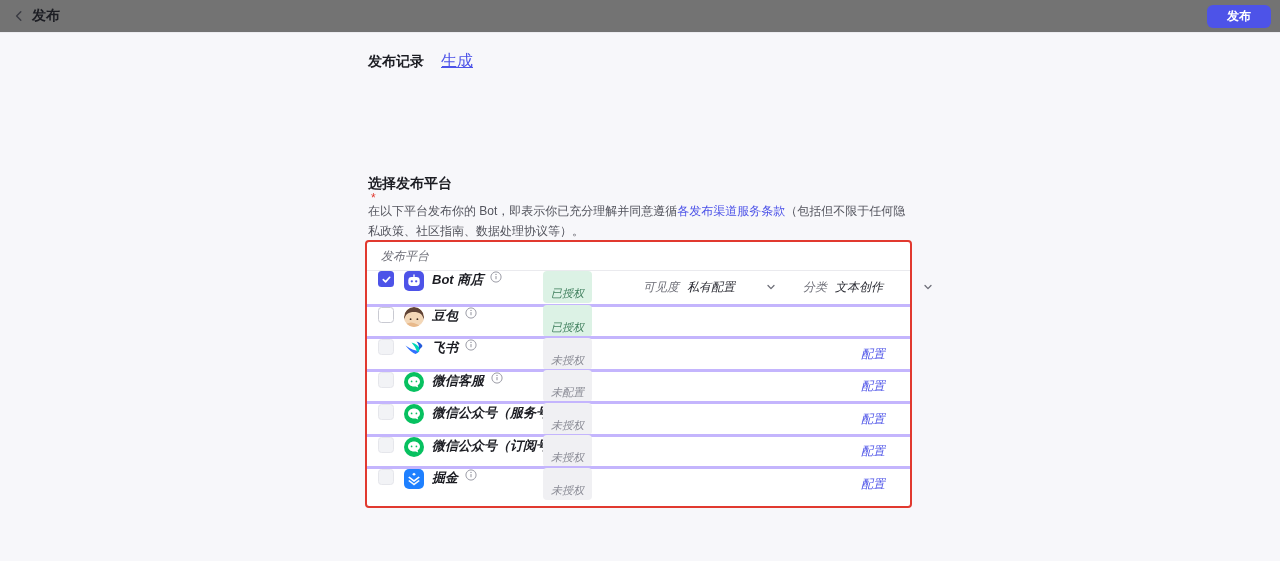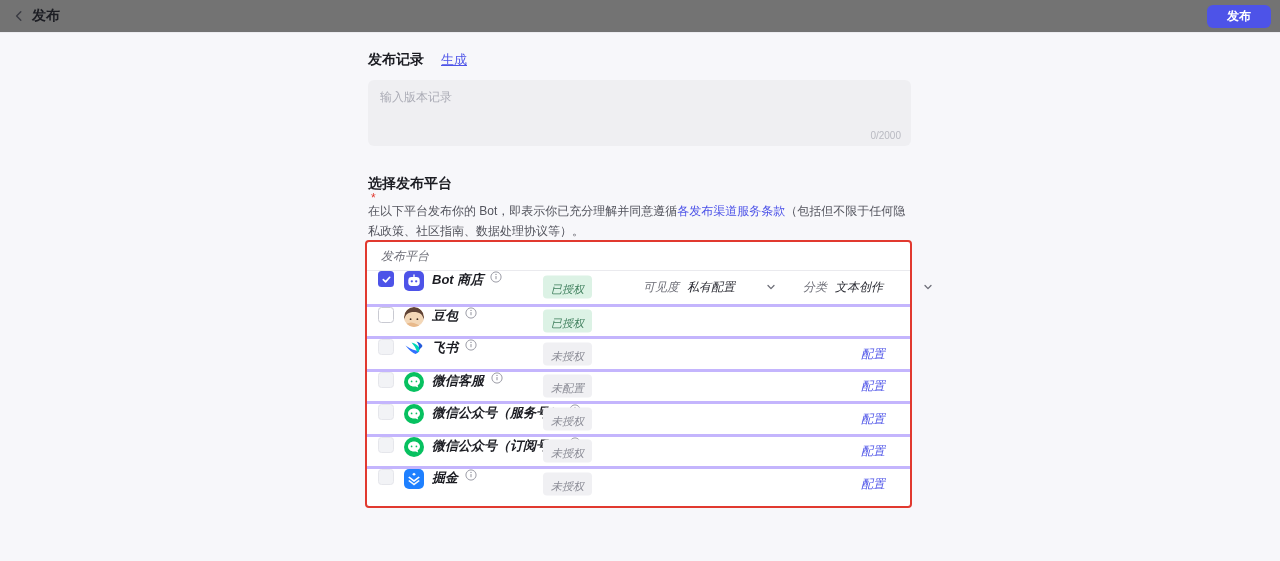--- a/index.html
+++ b/index.html
@@ -24,21 +24,21 @@
   .publish-btn {
     position:absolute; right:9px; top:5px; width:64px; height:23px;
     background:var(--brand,#4D53E8); color:#fff; font-size:12px; font-weight:600;
     border:none; border-radius:6px; display:flex; align-items:center; justify-content:center;
     cursor:pointer;
   }
 
   
   .rel-head { position:absolute; left:368px; top:51px; display:flex; align-items:center; }
   .sec-title { font-size:14px; font-weight:700; color:#1C1D23; }
-  .gen-link { margin-left:17px; font-size:13px; color:var(--brand,#4D53E8); text-decoration:underline; cursor:pointer; }
+  .gen-link { margin-left:17px; font-size:16px; color:var(--brand,#4D53E8); text-decoration:underline; cursor:pointer; }
   .notes-box {
     position:absolute; left:368px; top:80px; width:543px; height:66px;
     background:#EFEFF2; border-radius:6px;
   }
   .notes-box textarea {
     width:100%; height:100%; border:none; background:transparent; resize:none;
     outline:none; padding:9px 12px; font-size:12px; color:#33343C;
     font-family:"Liberation Sans","DejaVu Sans",sans-serif;
   }
   .notes-box textarea::placeholder { color:#ABACB6; }
@@ -75,21 +75,21 @@
   .cb:not(.checked) svg { display:none; }
 
   .picon { width:20px; height:20px; margin-right:8px; flex:none; display:flex; }
   .picon svg { display:block; }
 
   .pname { font-size:13px; font-weight:600; color:#1C1D23; white-space:nowrap; }
   .pinfo { margin-left:7px; display:flex; cursor:pointer; }
 
   .badge {
     position:absolute; left:176px; top:50%; transform:translateY(-50%);
-    font-size:11px; line-height:1; padding:8px 8px 4px; border-radius:4px; white-space:nowrap;
+    font-size:11px; line-height:1; padding:17px 8px 4px; border-radius:4px; white-space:nowrap;
   }
   .badge.success { background:var(--success_bg,#DCF2E5); color:var(--success_text,#3F7F5D); }
   .badge.neutral { background:var(--neutral_bg,#F0F0F3); color:var(--neutral_text,#8A8B95); }
 
   .extras { position:absolute; left:276px; top:0; bottom:0; display:flex; align-items:center; font-size:12px; white-space:nowrap; }
   .xlab { color:#6E6F78; }
   .xval { color:#2A2B33; margin-left:8px; cursor:pointer; }
   .xchev { margin-left:31px; display:flex; cursor:pointer; }
   .xlab.second { margin-left:27px; }
   .xchev.second { margin-left:40px; }
@@ -110,24 +110,20 @@
         <path d="M8.8 2.8 L4.6 7 L8.8 11.2" fill="none" stroke="#3A3B43" stroke-width="1.4" stroke-linecap="round" stroke-linejoin="round"></path>
       </svg>
     </span>
     <span class="tb-title">发布</span>
     <button class="publish-btn">发布</button>
   </div>
 
   <div class="rel-head">
     <span class="sec-title">发布记录</span>
     <span class="gen-link">生成</span>
-  </div>
-  <div class="notes-box">
-    <textarea placeholder="输入版本记录" style=""></textarea>
-    <span class="counter">0/2000</span>
   </div>
 
   <div class="plat-head">
     <span class="sec-title">选择发布平台</span>
     <span class="req">*</span>
   </div>
   <div class="desc">
     <span>在以下平台发布你的 Bot，即表示你已充分理解并同意遵循</span><a class="terms-link">各发布渠道服务条款</a><span>（包括但不限于任何隐私政策、社区指南、数据处理协议等）。</span>
   </div>
 

